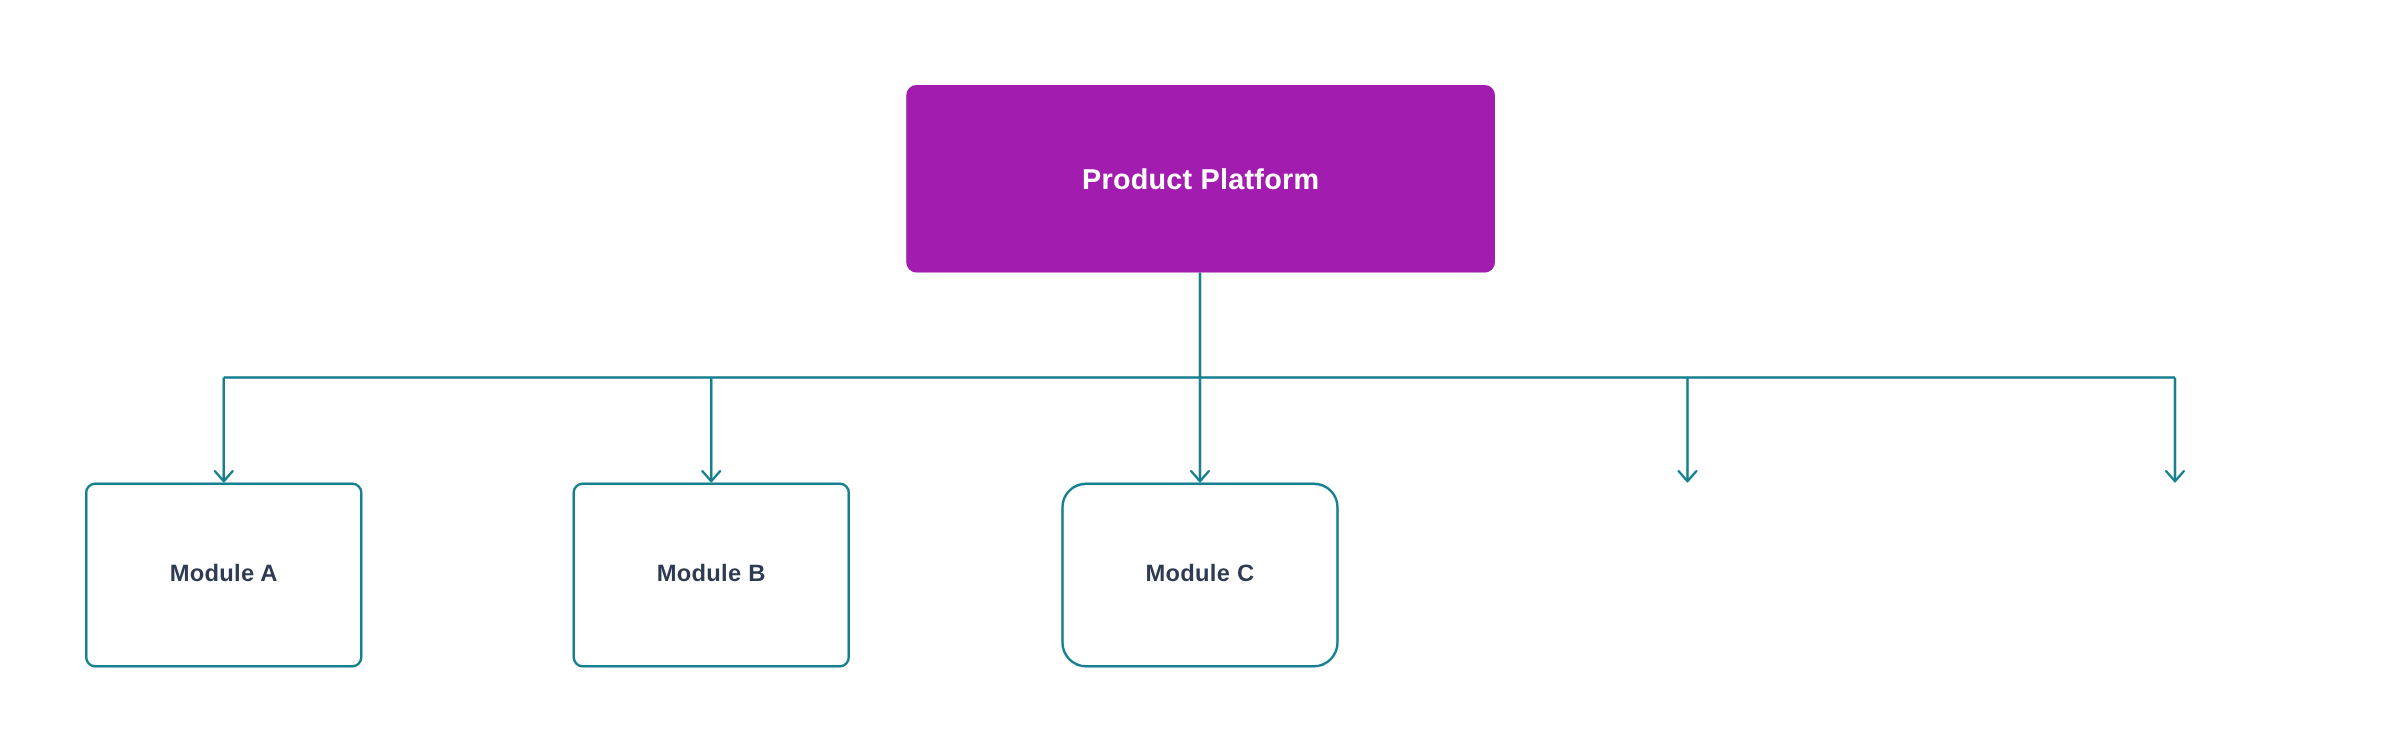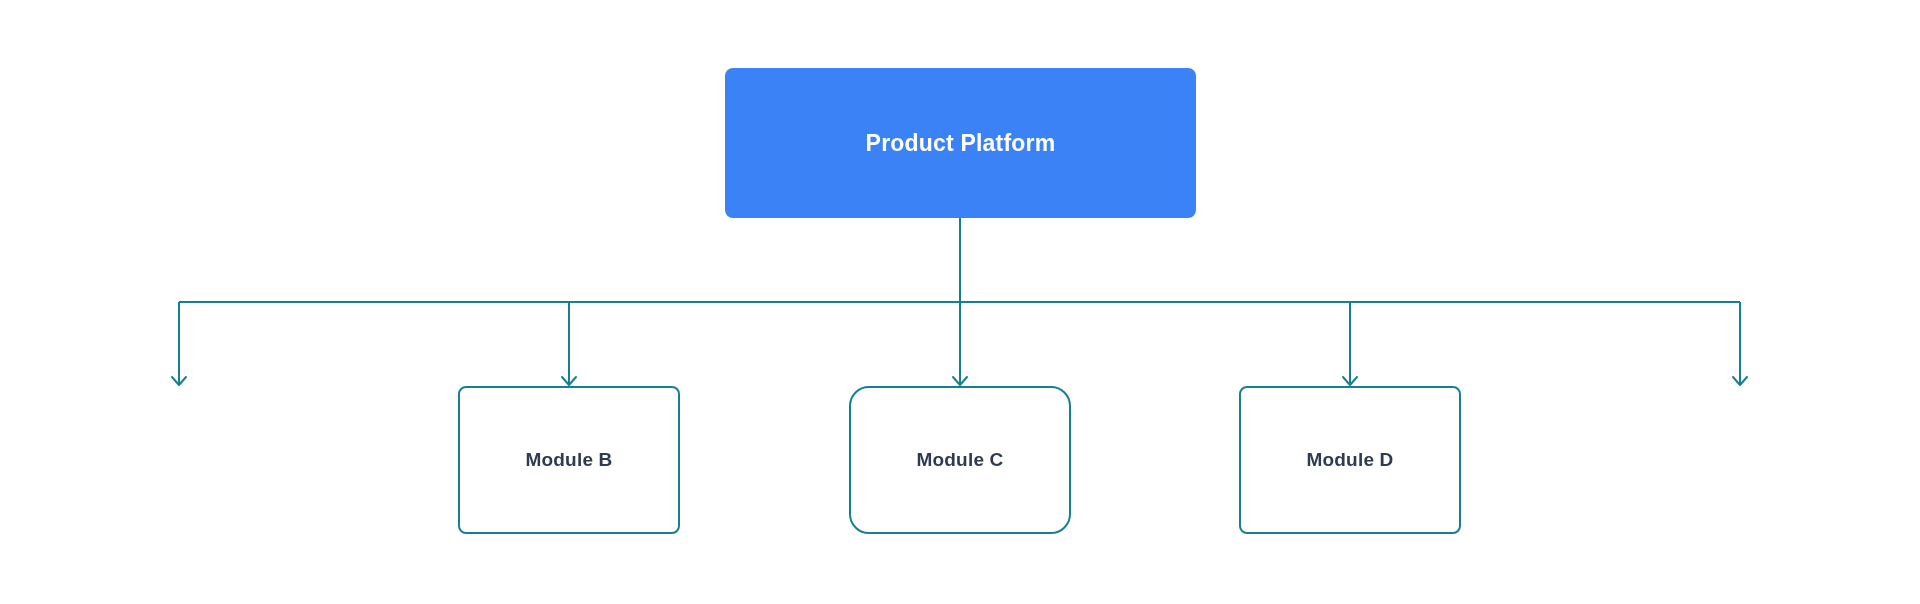--- a/index.html
+++ b/index.html
@@ -33,21 +33,21 @@
     display: flex;
     align-items: center;
     justify-content: center;
     text-align: center;
   }
   .node-root {
     left: 725px;
     top: 68px;
     width: 471px;
     height: 150px;
-    background: #3b82f6;
+    background: #a21caf;
     border-radius: 8px;
   }
   .node-root .node-label {
     color: #ffffff;
     font-size: 23px;
     font-weight: bold;
     letter-spacing: 0.2px;
   }
   .node-child {
     top: 386px;
@@ -93,27 +93,27 @@
     <path d="M 1343 377 L 1350 385 L 1357 377" fill="none" stroke="#17808f" stroke-width="2" stroke-linecap="round" stroke-linejoin="round"></path>
 
     <path d="M 1740 302 L 1740 384" fill="none" stroke="#17808f" stroke-width="2"></path>
     <path d="M 1733 377 L 1740 385 L 1747 377" fill="none" stroke="#17808f" stroke-width="2" stroke-linecap="round" stroke-linejoin="round"></path>
   </svg>
 
   <div class="node node-root">
     <span class="node-label">Product Platform</span>
   </div>
 
+  <div class="node node-child child-0">
+    <span class="node-label">Module A</span>
+  </div>
 
   <div class="node node-child child-1">
     <span class="node-label">Module B</span>
   </div>
 
   <div class="node node-child child-2">
     <span class="node-label">Module C</span>
   </div>
 
-  <div class="node node-child child-3">
-    <span class="node-label">Module D</span>
-  </div>
 
 
 </div>
 
 </body></html>

